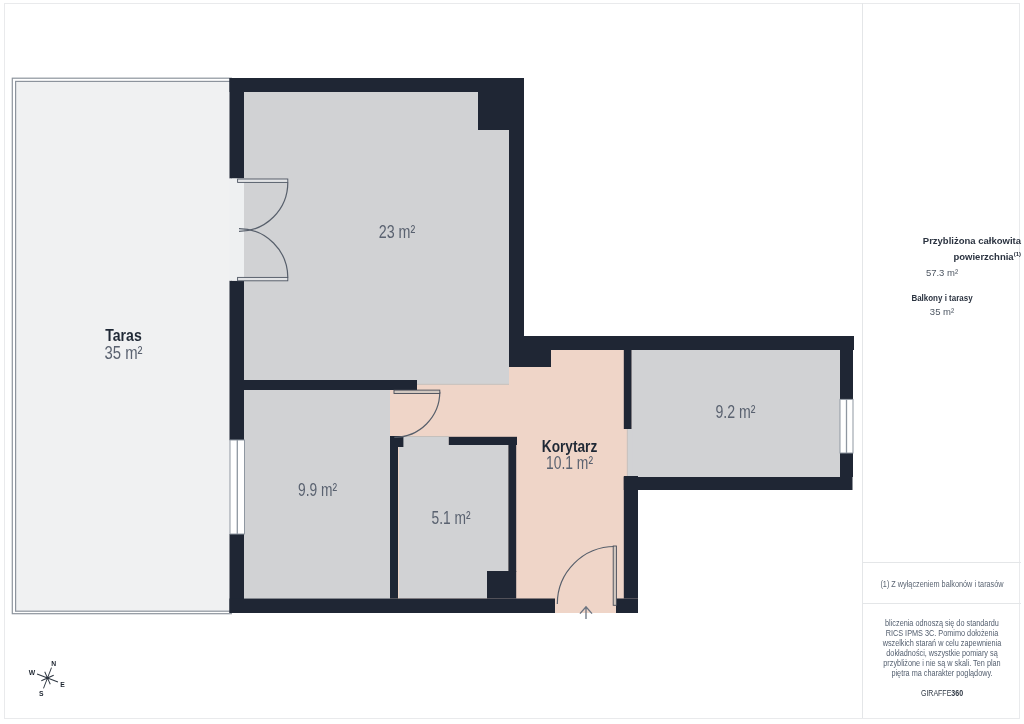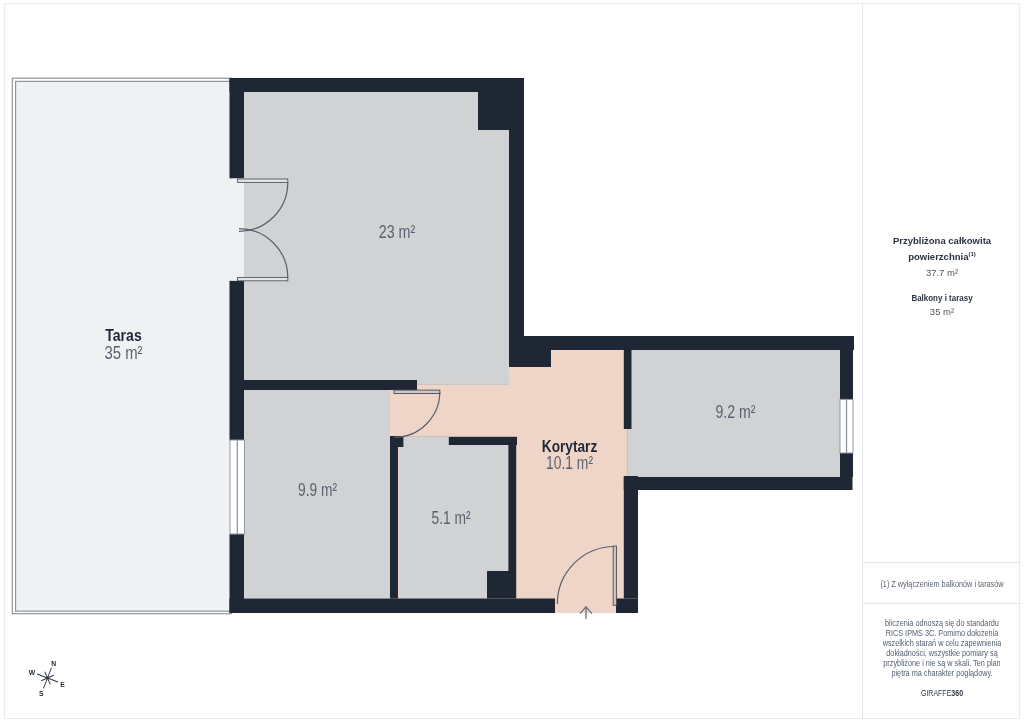--- a/index.html
+++ b/index.html
@@ -109,19 +109,19 @@
     <circle cx="0" cy="0" r="1.4" fill="#2b333e"></circle>
   </g>
   <g text-anchor="middle" font-size="6.8" font-weight="bold" fill="#1c242f">
     <text x="53.6" y="665.8">N</text>
     <text x="62.6" y="687.0">E</text>
     <text x="41.2" y="695.8">S</text>
     <text x="32.0" y="675.0">W</text>
   </g>
 </svg>
 
-<div class="sbtext" style="top:234px;font-size:9.5px;font-weight:bold;line-height:13.5px;color:#2b3340;">Przybliżona całkowita<br>powierzchnia<span style="font-size:6px;vertical-align:4px;">(1)</span></div>
-<div class="sbtext" style="top:267px;font-size:9.5px;color:#4d5662;">37.7 m²</div>
+<div class="sbtext" style="top:234px;font-size:9.5px;font-weight:bold;line-height:13.5px;color:#2b3340;text-align:right;">Przybliżona całkowita<br>powierzchnia<span style="font-size:6px;vertical-align:4px;">(1)</span></div>
+<div class="sbtext" style="top:267px;font-size:9.5px;color:#4d5662;">57.3 m²</div>
 <div class="sbtext" style="top:291.5px;font-size:9.5px;font-weight:bold;color:#2b3340;transform:scaleX(0.84);transform-origin:50% 50%;">Balkony i tarasy</div>
 <div class="sbtext" style="top:305.5px;font-size:9.5px;color:#4d5662;">35 m²</div>
 <div class="sbtext" style="top:579px;font-size:9px;color:#5a6472;transform:scaleX(0.81);transform-origin:50% 50%;white-space:nowrap;">(1) Z wyłączeniem balkonów i tarasów</div>
 <div class="sbtext" style="top:618px;font-size:9px;line-height:10.1px;color:#556070;transform:scaleX(0.81);transform-origin:50% 50%;white-space:nowrap;">bliczenia odnoszą się do standardu<br>RICS IPMS 3C. Pomimo dołożenia<br>wszelkich starań w celu zapewnienia<br>dokładności, wszystkie pomiary są<br>przybliżone i nie są w skali. Ten plan<br>piętra ma charakter poglądowy.</div>
 <div class="sbtext" style="top:688.5px;font-size:9px;line-height:9px;color:#2f3844;transform:scaleX(0.78);transform-origin:50% 50%;">GIRAFFE<b>360</b></div>
 
 </body></html>

